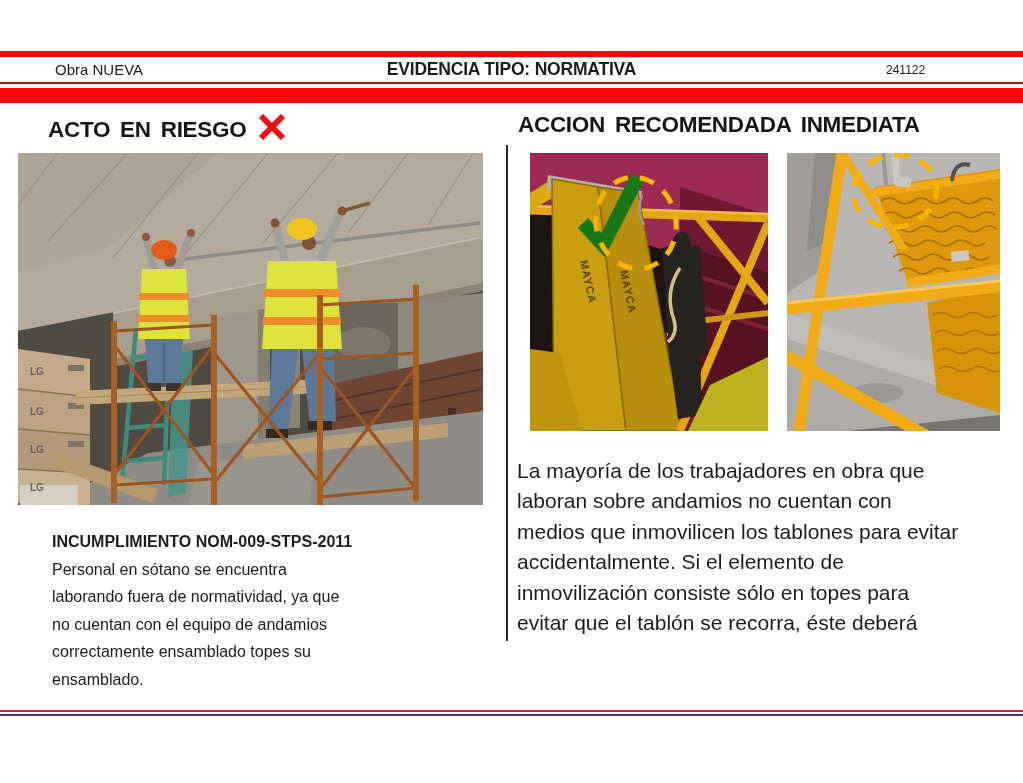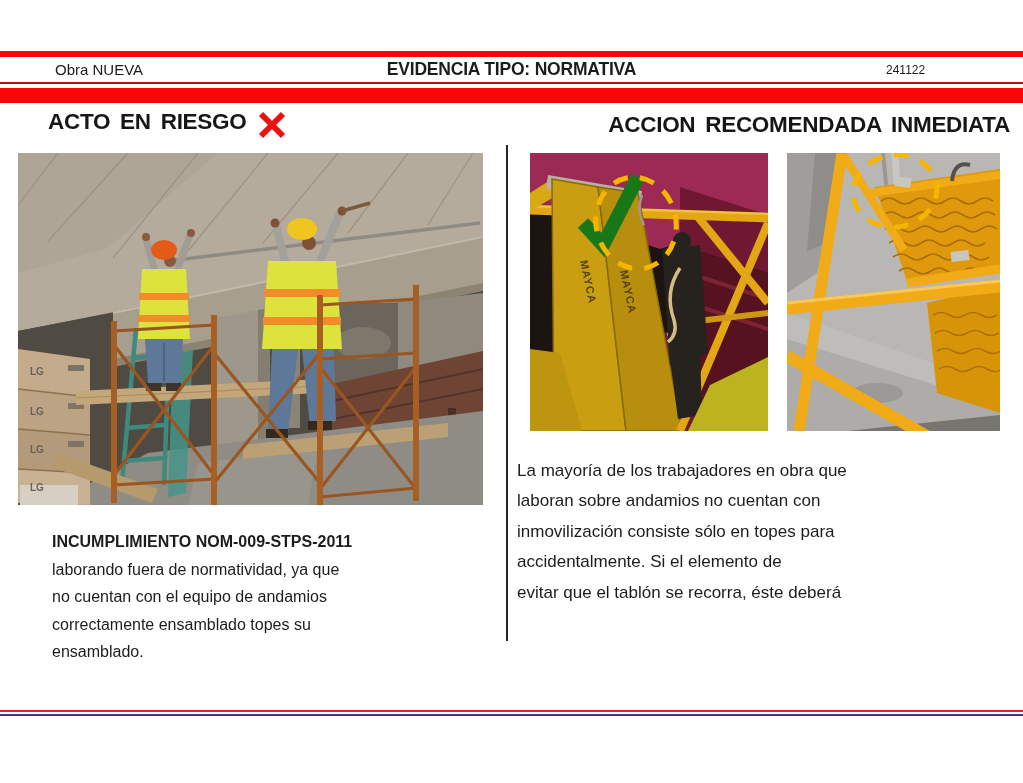--- a/index.html
+++ b/index.html
@@ -10,30 +10,30 @@
   .abs{position:absolute;}
   
   .bar-top-thin{left:0;top:51px;width:1023px;height:6px;background:var(--bar-red,#f90606);}
   .header-band{left:0;top:57px;width:1023px;height:25px;display:flex;align-items:center;}
   .hdr-project{position:absolute;left:55px;font-size:15px;}
   .hdr-title{position:absolute;left:0;width:1023px;text-align:center;font-size:17.5px;font-weight:bold;letter-spacing:-0.2px;}
   .hdr-date{position:absolute;left:886px;font-size:12px;}
   .rule-dark-red{left:0;top:82px;width:1023px;height:2.4px;background:var(--rule-dark-red,#ad1712);}
   .bar-top-thick{left:0;top:88px;width:1023px;height:15px;background:var(--bar-red,#f90606);}
   
-  .risk-title-row{left:48px;top:109px;display:flex;align-items:flex-start;gap:10px;height:34px;}
+  .risk-title-row{left:48px;top:109px;display:flex;align-items:flex-end;gap:10px;height:34px;}
   .section-title{font-size:22.5px;font-weight:bold;letter-spacing:-0.3px;word-spacing:4px;color:#161616;white-space:nowrap;}
-  .action-title{left:518px;top:112px;width:492px;text-align:right;}
+  .action-title{left:518px;top:112px;width:492px;text-align:left;}
   
   .photo{display:block;}
   .divider-v{left:506px;top:145px;width:2px;height:496px;background:var(--divider-color,#262626);}
   
   .risk-text{left:52px;top:528px;width:430px;font-size:16px;line-height:27.5px;}
   .risk-text .head{font-weight:bold;}
-  .action-text{left:517px;top:456px;width:500px;font-size:17px;line-height:30.4px;}
+  .action-text{left:517px;top:456px;width:500px;font-size:21px;line-height:30.4px;}
   .tline{white-space:nowrap;}
   
   .bottom-rule-red{left:0;top:710px;width:1023px;height:2px;background:var(--bottom-rule-red,#ce2c2c);}
   .bottom-rule-purple{left:0;top:714px;width:1023px;height:2.4px;background:var(--bottom-rule-purple,#5a2b7e);}
 </style>
 </head>
 <body>
 
 <div class="slide">
 
@@ -302,31 +302,33 @@
     <rect x="108" y="24" width="16" height="10" fill="#c9c5bf" transform="rotate(8 116 29)"></rect>
     <rect x="164" y="98" width="18" height="10" fill="#c9c5bf" transform="rotate(-6 173 103)"></rect>
     <path d="M165,28 q2,-20 18,-16" stroke="#55504a" stroke-width="4" fill="none"></path>
 
     <ellipse cx="108" cy="38" rx="42" ry="36" fill="none" stroke-width="5" stroke-dasharray="15 12" transform="rotate(-10 108 38)" style="stroke:var(--highlight-yellow,#f5b500)"></ellipse>
   </svg>
 
   <div class="abs risk-text">
     <div class="head">INCUMPLIMIENTO NOM-009-STPS-2011</div>
     <div>
+        <div class="tline">Personal en sótano se encuentra</div>
         <div class="tline">laborando fuera de normatividad, ya que</div>
         <div class="tline">no cuentan con el equipo de andamios</div>
         <div class="tline">correctamente ensamblado topes su</div>
         <div class="tline">ensamblado.</div>
       </div>
   </div>
 
   <div class="abs action-text">
       <div class="tline">La mayoría de los trabajadores en obra que</div>
       <div class="tline">laboran sobre andamios no cuentan con</div>
+      <div class="tline">medios que inmovilicen los tablones para evitar</div>
+      <div class="tline">accidentalmente. Si el elemento de</div>
       <div class="tline">inmovilización consiste sólo en topes para</div>
-      <div class="tline">accidentalmente. Si el elemento de</div>
       <div class="tline">evitar que el tablón se recorra, éste deberá</div>
     </div>
 
   <div class="abs bottom-rule-red"></div>
   <div class="abs bottom-rule-purple"></div>
 
 </div>
 
 </body></html>

